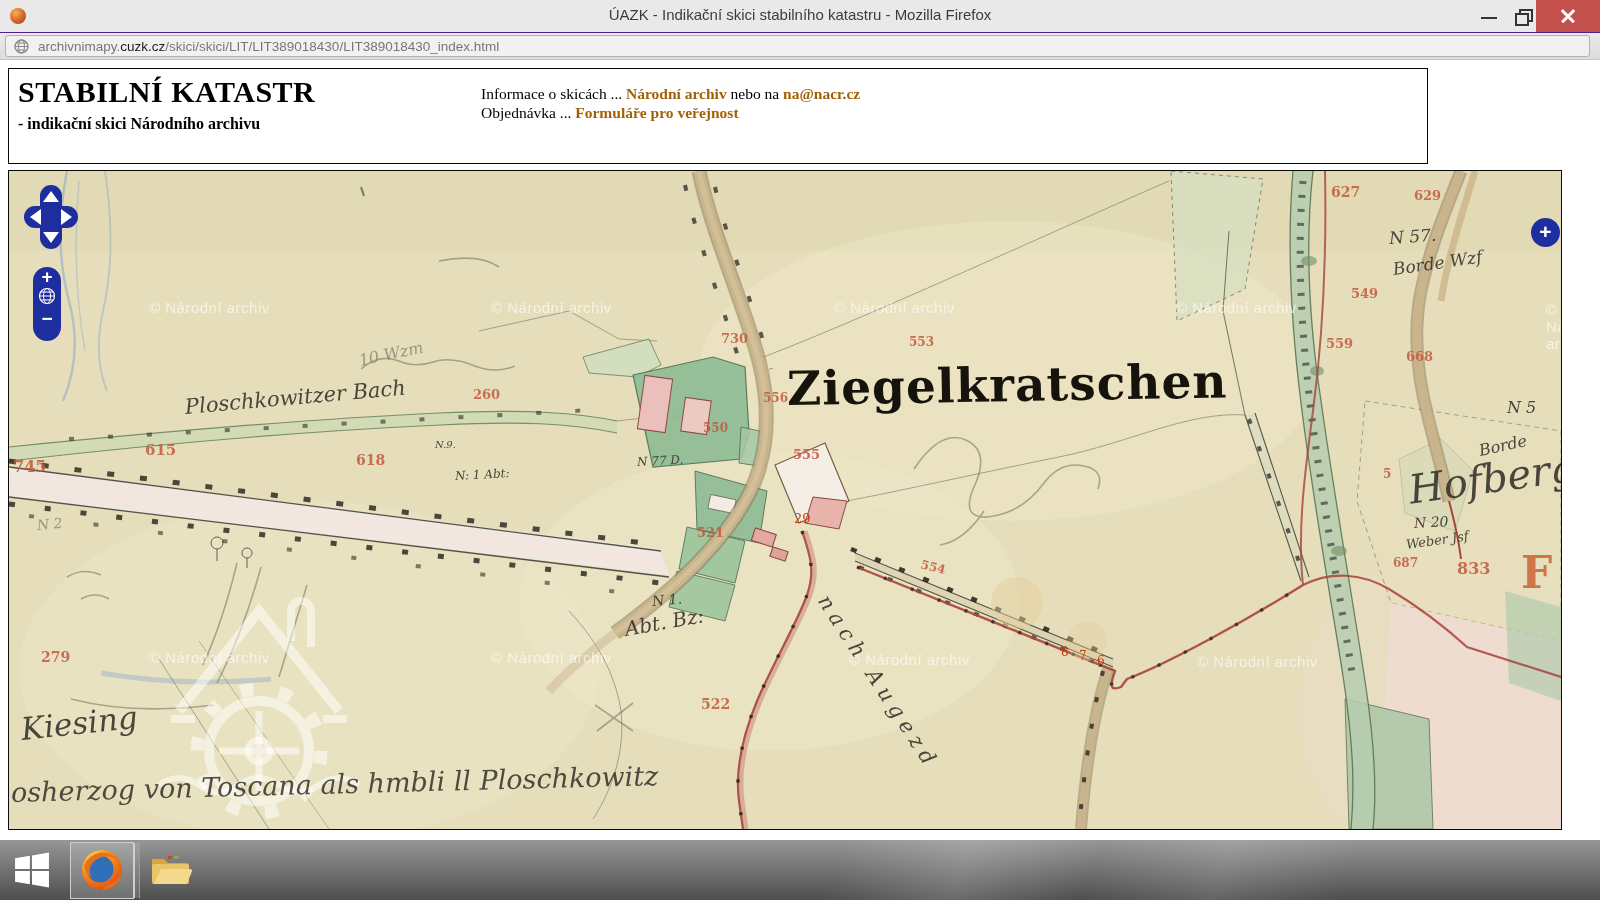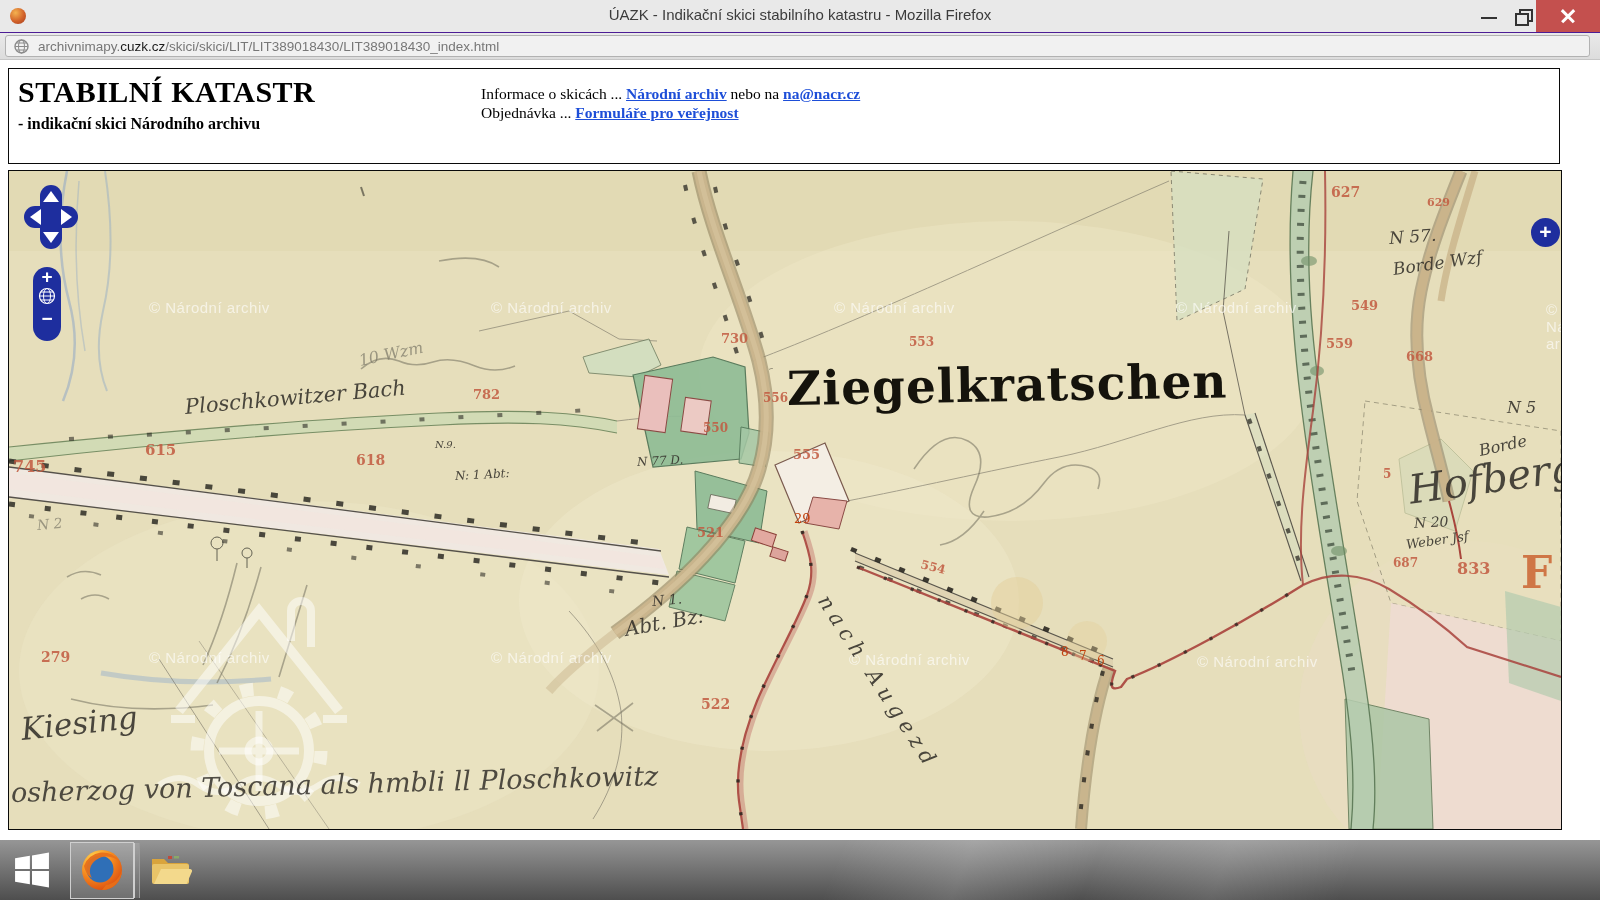--- a/index.html
+++ b/index.html
@@ -25,29 +25,29 @@
 
   .navbar{position:absolute;left:0;top:33px;width:1600px;height:26px;
           background:linear-gradient(#e9e9e9,#dcdcdc);border-bottom:1px solid #c6c6c6}
   .urlbar{position:absolute;left:5px;top:2px;width:1583px;height:20px;background:#f1f1f1;
           border:1px solid #b2b2b2;border-radius:3px}
   .url-globe{position:absolute;left:8px;top:3px}
   .url-text{position:absolute;left:32px;top:3px;font-size:13.5px;color:#777;white-space:nowrap}
   .url-text .dom{color:#1b1b1b}
 
   
-  .hdr-box{position:absolute;left:8px;top:68px;width:1552px;height:96px;border:1px solid #0a0a0a;
+  .hdr-box{position:absolute;left:8px;top:68px;width:1420px;height:96px;border:1px solid #0a0a0a;
            box-sizing:border-box;background:#fff}
   .hdr-title{position:absolute;left:9px;top:6px;font-family:"Liberation Serif",serif;
              font-weight:bold;font-size:30px;letter-spacing:.5px;color:#000}
   .hdr-sub{position:absolute;left:9px;top:46px;font-family:"Liberation Serif",serif;
            font-weight:bold;font-size:16px;color:#000}
   .hdr-links{position:absolute;left:472px;top:15px;font-family:"Liberation Serif",serif;
              font-size:15.5px;color:#000;line-height:19px}
-  .hdr-links a{color:#1d4ed8;font-weight:bold;text-decoration:underline;cursor:pointer}
+  .hdr-links a{color:#a16207;font-weight:bold;cursor:pointer}
 
   
   .map-box{position:absolute;left:8px;top:170px;width:1554px;height:660px;border:1px solid #0a0a0a;
            box-sizing:border-box;overflow:hidden;background:#e6debb;cursor:default}
   .map-art{position:absolute;left:0;top:0}
   .ml{position:absolute;white-space:nowrap;transform-origin:left center}
   .ml.script{font-family:"DejaVu Serif",serif;font-style:italic;color:#33302a;opacity:.88}
   .ml.big{font-family:"DejaVu Serif",serif;font-weight:bold;color:#15130c;letter-spacing:1px}
   .ml.plain{font-family:"DejaVu Serif",serif;color:#c2410c}
   .ml.pencil{font-family:"DejaVu Serif",serif;font-style:italic;color:#7a7767;opacity:.7}
@@ -293,33 +293,33 @@
       <div class="ml script" style="left: 2px; top: 606px; font-size: 27px; transform: rotate(-1.5deg); opacity: 0.85;">osherzog von Toscana als hmbli ll Ploschkowitz</div>
       <div class="ml plain" style="left: 785px; top: 340px; font-size: 13px;">29</div>
       <div class="ml plain" style="left: 1052px; top: 474px; font-size: 12px;">8</div>
       <div class="ml plain" style="left: 1070px; top: 478px; font-size: 12px;">7</div>
       <div class="ml plain" style="left: 1088px; top: 483px; font-size: 12px;">6</div>
       <div class="ml pencil" style="left: 350px; top: 180px; font-size: 16px; transform: rotate(-12deg);">10 Wzm</div>
       <div class="ml pencil" style="left: 28px; top: 346px; font-size: 14px; transform: rotate(-5deg);">N 2</div>
       <div class="ml red" style="left: 4px; top: 286px; font-size: 16px;">745</div>
       <div class="ml red" style="left: 136px; top: 270px; font-size: 15px;">615</div>
       <div class="ml red" style="left: 347px; top: 281px; font-size: 14px;">618</div>
-      <div class="ml red" style="left: 464px; top: 216px; font-size: 13px;">782</div>
+      <div class="ml red" style="left: 464px; top: 216px; font-size: 13px;">260</div>
       <div class="ml red" style="left: 712px; top: 160px; font-size: 13px;">730</div>
       <div class="ml red" style="left: 754px; top: 220px; font-size: 12px;">556</div>
       <div class="ml red" style="left: 900px; top: 164px; font-size: 12px;">553</div>
       <div class="ml red" style="left: 694px; top: 250px; font-size: 12px;">550</div>
       <div class="ml red" style="left: 784px; top: 276px; font-size: 13px;">555</div>
       <div class="ml red" style="left: 912px; top: 386px; font-size: 12px; transform: rotate(14deg);">554</div>
       <div class="ml red" style="left: 688px; top: 354px; font-size: 13px;">521</div>
       <div class="ml red" style="left: 692px; top: 525px; font-size: 14px;">522</div>
       <div class="ml red" style="left: 32px; top: 478px; font-size: 14px;">279</div>
       <div class="ml red" style="left: 1322px; top: 13px; font-size: 14px;">627</div>
-      <div class="ml red" style="left: 1405px; top: 25px; font-size: 11px; margin-left: 13px;">629</div>
-      <div class="ml red" style="left: 1342px; top: 115px; font-size: 13px; margin-top: 12px;">549</div>
+      <div class="ml red" style="left: 1405px; top: 17px; font-size: 13px;">629</div>
+      <div class="ml red" style="left: 1342px; top: 115px; font-size: 13px;">549</div>
       <div class="ml red" style="left: 1317px; top: 165px; font-size: 13px;">559</div>
       <div class="ml red" style="left: 1397px; top: 178px; font-size: 13px;">668</div>
       <div class="ml red" style="left: 1384px; top: 385px; font-size: 12px;">687</div>
       <div class="ml red" style="left: 1448px; top: 388px; font-size: 16px;">833</div>
       <div class="ml red" style="left: 1374px; top: 296px; font-size: 12px;">5</div>
       <div class="ml orange" style="left: 1512px; top: 376px; font-size: 44px;">F</div>
     </div>
 
   <svg class="pan-ctl" width="54" height="64" viewBox="0 0 54 64">
     <rect x="16" y="0" width="22" height="64" rx="11" fill="#1e2e9e"></rect>

